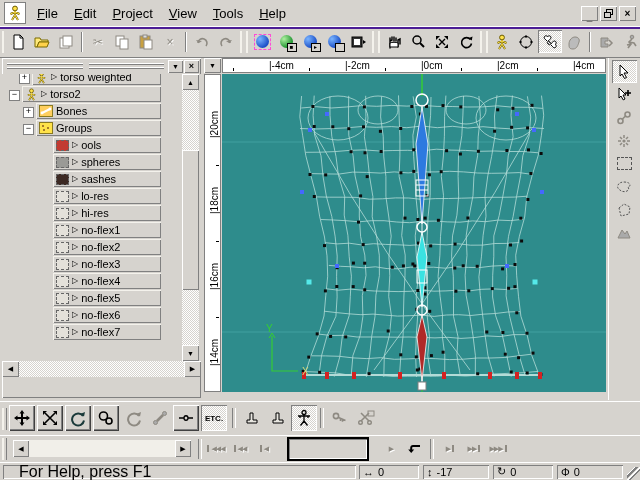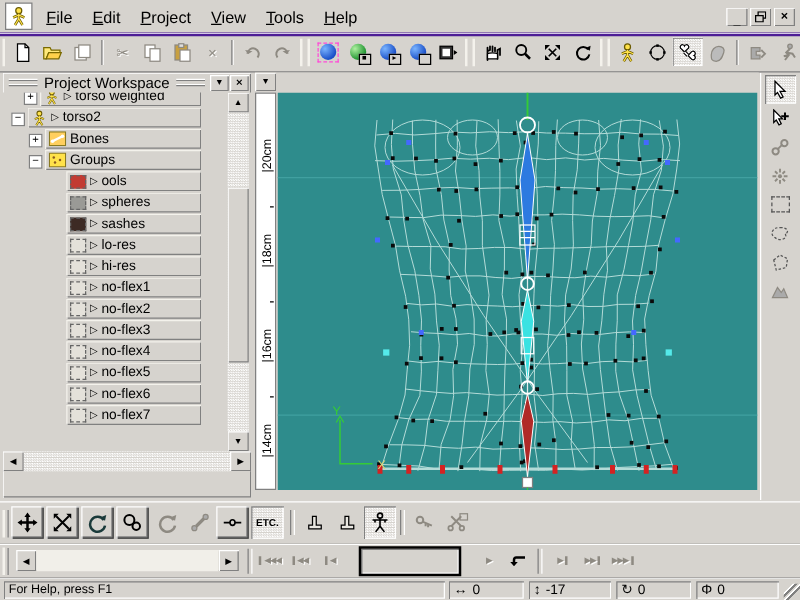--- a/index.html
+++ b/index.html
@@ -117,21 +117,21 @@
   #manip-bar{left:0;top:401px;width:640px;height:34px}
   #manip-bar .tbtn{width:26px;height:26px}
   #time-bar{left:0;top:435px;width:640px;height:27px}
   #time-scroll{width:178px;height:17px;display:flex;margin:0 4px}
   #time-scroll .sb-btn{width:16px;height:17px}
   #ts-track{flex:1;background:#f1efe9}
   #frame-box{width:78px;height:20px;border:2px solid #000;background:#d6d3ce;margin:0 10px}
   
   #statusbar{left:0;top:462px;width:640px;height:18px;display:flex;align-items:center;
      box-shadow:inset 0 1px 0 #fff;padding-top:1px;box-sizing:border-box}
-  #status-help{flex:1;height:14px;margin:0 3px;padding:0 4px;line-height:14px;font-size:10px}
+  #status-help{flex:1;height:14px;margin:0 3px;padding:0 16px;line-height:14px;font-size:16px}
   .status-field{height:14px;margin-right:4px;display:flex;align-items:center;gap:4px;
      padding:0 4px;font-size:11px}
   .status-field .fi{font-size:11px}
   #resize-grip{width:13px;height:13px;align-self:flex-end;
      background:linear-gradient(135deg,transparent 0 5px,#fff 5px 6px,#808080 6px 8px,transparent 8px 9px,#fff 9px 10px,#808080 10px 12px,transparent 12px)}
   svg{display:block}
 </style>
 </head>
 <body>
 
@@ -364,21 +364,20 @@
           <circle cx="10" cy="3" r="1.8" fill="#aaa" stroke="#666"></circle>
           <path d="M10 5L7 8l2 2-3 4M7 8l5 1 2 3M9 10l-4 1" fill="none" stroke="#777" stroke-width="1.6"></path>
         </svg>
       </span>
     </div>
   </div>
 
 <div id="workspace" class="abs raised-thin">
   <div id="ws-title">
     <div class="titlegrip"></div>
-    <span class="t">Project Workspace</span>
     <div class="titlegrip"></div>
     <div id="ws-title-btns" style="display:flex">
         <div class="ws-btn raised-thin" style="font-size: 7px;">▼</div>
         <div class="ws-btn raised-thin">×</div>
       </div>
   </div>
   <div id="ws-body">
     <div id="tree">
         <div class="trow">
           <div class="expander" style="left: 17px;">+</div>
@@ -554,20 +553,32 @@
   </div>
   <div id="hscroll">
     <div class="sb-btn raised-thin">◀</div>
     <div class="sb-track" id="hs-track"></div>
     <div class="sb-btn raised-thin">▶</div>
   </div>
 </div>
 
 <div id="viewport-region" class="abs">
   <div id="ruler-corner" class="raised-thin">▼</div>
+  <div id="hruler">
+      <span class="hr-label" style="left: 46px;">|-4cm</span>
+      <span class="hr-label" style="left: 122px;">|-2cm</span>
+      <span class="hr-label" style="left: 198px;">|0cm</span>
+      <span class="hr-label" style="left: 274px;">|2cm</span>
+      <span class="hr-label" style="left: 350px;">|4cm</span>
+      <span class="hr-minor" style="left: 10px;"></span>
+      <span class="hr-minor" style="left: 86px;"></span>
+      <span class="hr-minor" style="left: 162px;"></span>
+      <span class="hr-minor" style="left: 238px;"></span>
+      <span class="hr-minor" style="left: 314px;"></span>
+    </div>
   <div id="vruler">
       <span class="vr-label" style="top: 44px;">|20cm</span>
       <span class="vr-label" style="top: 120px;">|18cm</span>
       <span class="vr-label" style="top: 196px;">|16cm</span>
       <span class="vr-label" style="top: 272px;">|14cm</span>
       <span class="vr-minor" style="top: 90px;"></span>
       <span class="vr-minor" style="top: 166px;"></span>
       <span class="vr-minor" style="top: 242px;"></span>
     </div>
   <div id="canvas-wrap">

